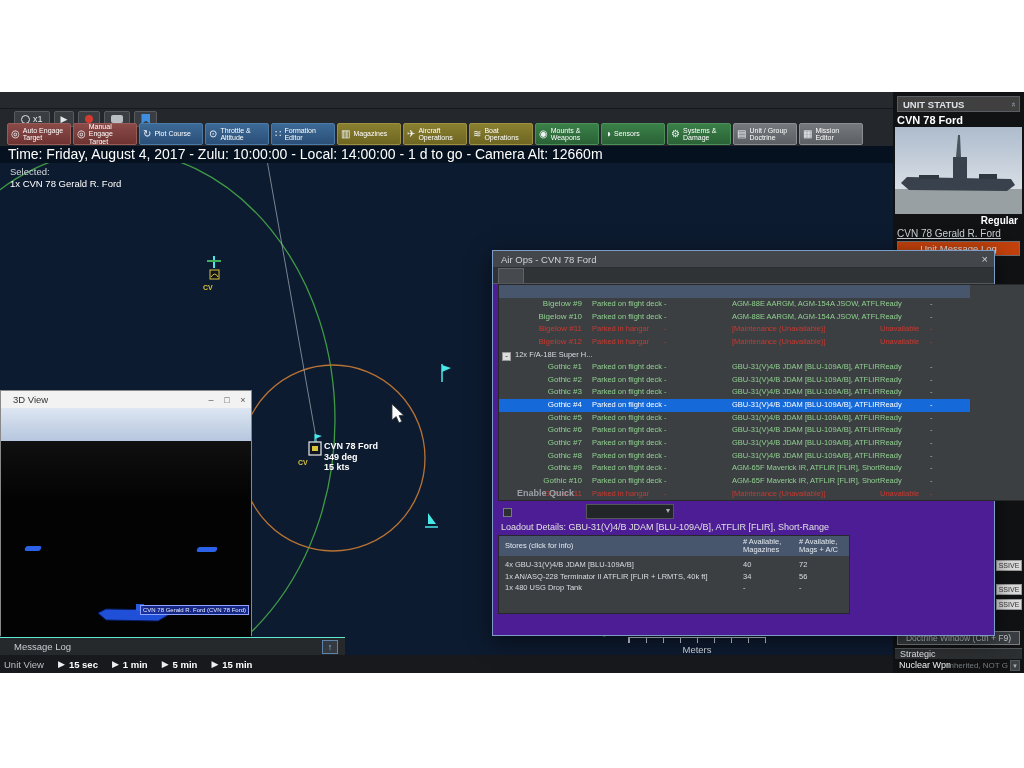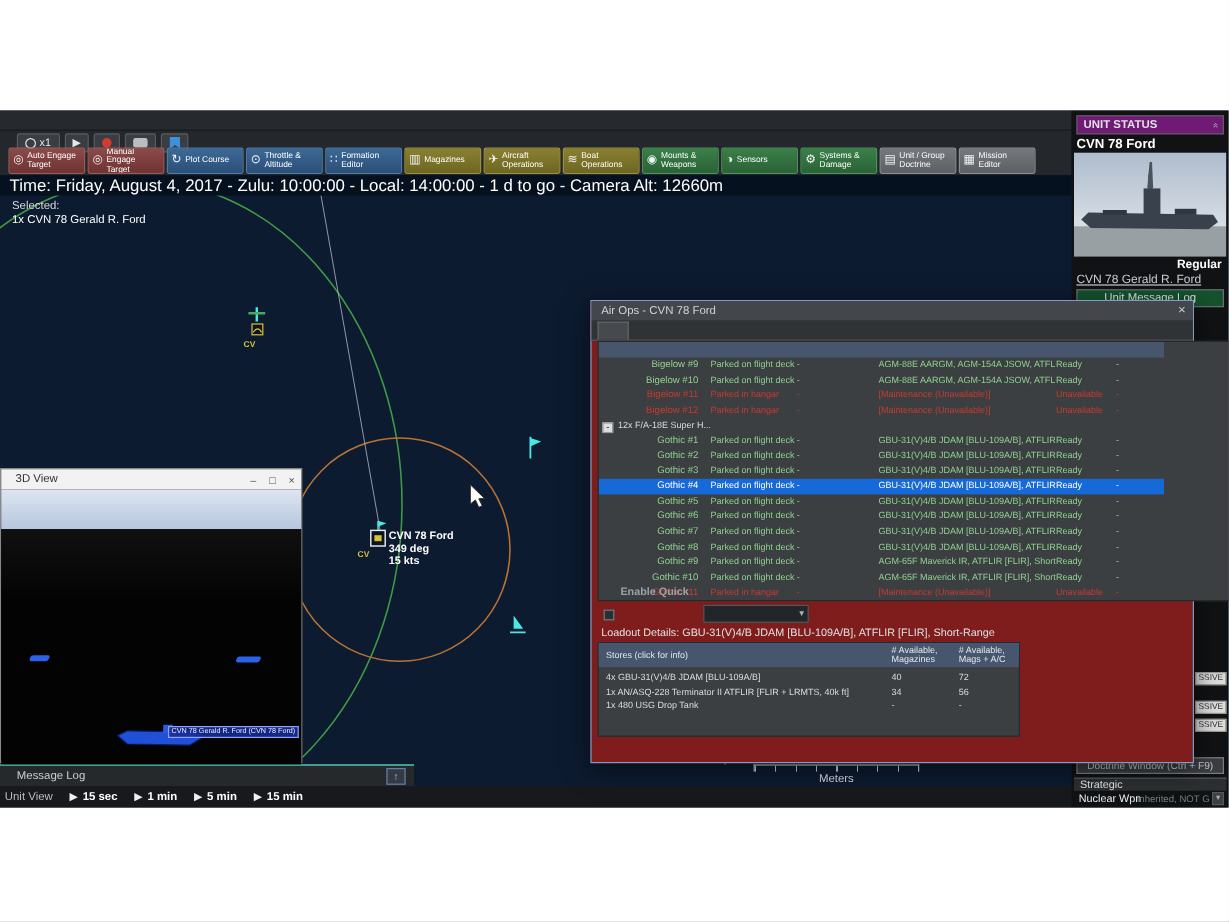--- a/index.html
+++ b/index.html
@@ -55,28 +55,28 @@
   .msglog-title { position:absolute; left:14px; top:3px; font-size:9.5px; color:#c9ced3; }
   .msglog-btn { position:absolute; left:322px; top:2px; width:16px; height:14px; background:#343a40; border:1px solid #5d83ab; color:#8fc1ef; font-size:9px; font-weight:bold; text-align:center; line-height:12px; }
   .replaybar { position:absolute; left:0; top:563px; width:893px; height:18px; background:#17191c; display:flex; align-items:center; }
   .replay-label { font-size:9.5px; color:#b9bec4; margin-left:4px; }
   .speed { display:inline-flex; align-items:center; gap:4px; margin-left:14px; }
   .speed .tri { color:#f0f0f0; font-size:9px; }
   .speed .sp-label { font-size:9.5px; font-weight:bold; color:#fff; }
 
   
   .sidebar { position:absolute; left:893px; top:0; width:131px; height:581px; background:#101213; z-index:2; }
-  .sb-header { position:absolute; left:4px; top:4px; width:123px; height:16px; background:#701a75; border:1px solid #5a5e62; display:flex; align-items:center; }
+  .sb-header { position:absolute; left:4px; top:4px; width:123px; height:16px; background:#404040; border:1px solid #5a5e62; display:flex; align-items:center; }
   .sb-header span.t { font-size:9.5px; font-weight:bold; color:#dde1e5; margin-left:5px; flex:1; }
   .sb-chevron { font-size:8px; color:#aab0b5; transform:rotate(90deg); margin-right:4px; }
   .sb-name { position:absolute; left:4px; top:22px; font-size:11px; font-weight:bold; color:#fff; }
   .sb-photo { position:absolute; left:2px; top:35px; width:127px; height:87px; }
   .sb-prof { position:absolute; right:6px; top:123px; font-size:10px; font-weight:bold; color:#fff; }
   .sb-link { position:absolute; left:4px; top:136px; font-size:10px; color:#c9ced4; text-decoration:underline; }
-  .sb-msgbtn { position:absolute; left:4px; top:149px; width:123px; height:15px; background:#14532d; border:1px solid #6a6e72; color:#dde1e5; font-size:9.5px; text-align:center; line-height:13px; }
+  .sb-msgbtn { position:absolute; left:4px; top:149px; width:123px; height:15px; background:#c2410c; border:1px solid #6a6e72; color:#dde1e5; font-size:9.5px; text-align:center; line-height:13px; }
   .sb-side { position:absolute; left:4px; top:167px; font-size:9.5px; color:#c9ced3; }
   .frag-btn { position:absolute; background:#3a3e42; border:1px solid #6a6e72; color:#d5d9dd; font-size:8px; line-height:11px; overflow:hidden; white-space:nowrap; padding-left:2px; }
   .frag-txt { position:absolute; color:#d5d9dd; font-size:8px; white-space:nowrap; overflow:hidden; }
   .frag-bar-green { position:absolute; background:#2f9e3f; }
   .frag-bar-gray { position:absolute; background:#8a8f93; }
   .frag-red { border-color:#b04238 !important; }
   .frag-light { position:absolute; background:#dcdcdc; border:1px solid #9a9a9a; color:#333; font-size:7px; line-height:9px; overflow:hidden; white-space:nowrap; text-align:center; }
   .sb-docbtn { position:absolute; left:4px; top:539px; width:123px; height:14px; background:#3a3e42; border:1px solid #7a7e82; color:#c5cacf; font-size:8.5px; text-align:center; line-height:12px; overflow:hidden; white-space:nowrap; }
   .sb-strategic { position:absolute; left:2px; top:556px; width:127px; height:11px; background:#2c2f31; border-top:1px solid #55585b; font-size:9px; color:#dde1e5; padding-left:5px; line-height:11px; }
   .sb-nuclear { position:absolute; left:2px; top:567px; width:127px; height:14px; }
@@ -88,21 +88,21 @@
   .v3d { position:absolute; left:0; top:298px; width:252px; height:246px; background:#000; border:1px solid #888; z-index:3; }
   .v3d-title { position:absolute; left:0; top:0; width:100%; height:17px; background:#f2f2f2; display:flex; align-items:center; }
   .v3d-title .t { font-size:9.5px; color:#333; margin-left:12px; flex:1; }
   .v3d-ctl { width:16px; text-align:center; font-size:9px; color:#555; }
   .v3d-sky { position:absolute; left:0; top:17px; width:100%; height:33px; background:linear-gradient(#dde6f2,#b6c6de); }
   .v3d-sea { position:absolute; left:0; top:50px; width:100%; height:196px; background:linear-gradient(#101010,#030303 30%); }
   .v3d-ship-far { position:absolute; height:5px; background:#2b62e8; border-radius:2px; transform:skewX(-20deg); }
   .v3d-label { position:absolute; left:139px; top:214px; height:10px; background:rgba(24,44,150,0.88); border:1px solid #8fa2ff; color:#e8ecff; font-size:6px; line-height:8px; padding:0 2px; white-space:nowrap; z-index:2; }
 
   
-  .dlg { position:absolute; left:492px; top:158px; width:503px; height:386px; background:#7f1d1d; border:1px solid #7a9cc6; box-shadow:0 5px 20px rgba(0,0,0,0.55); z-index:5; }
+  .dlg { position:absolute; left:492px; top:158px; width:503px; height:386px; background:#4c1d95; border:1px solid #7a9cc6; box-shadow:0 5px 20px rgba(0,0,0,0.55); z-index:5; }
   .dlg-title { position:absolute; left:0; top:0; width:100%; height:17px; background:#43474b; border-bottom:1px solid #2c2f31; }
   .dlg-title .t { position:absolute; left:8px; top:3px; font-size:9.5px; color:#d0d4d8; }
   .dlg-close { position:absolute; right:6px; top:2px; font-size:11px; color:#cbd0d4; }
   .dlg-tabs { position:absolute; left:0; top:17px; width:100%; height:16px; background:#303335; border-bottom:1px solid #55585b; display:flex; padding-left:5px; }
   .dlg-tab { font-size:9px; color:#9aa0a5; padding:2px 12px 0 12px; }
   .dlg-tab.active { background:#46494d; color:#fff; border:1px solid #606468; border-bottom:none; }
   .ac-table { position:absolute; left:5px; top:33px; width:563px; height:217px; background:#3c3f42; border:1px solid #26282a; }
   .ac-header { position:absolute; left:0; top:0; width:471px; height:13px; background:#47566c; display:grid; grid-template-columns:93px 72px 68px 148px 50px 1fr; }
   .ac-header span { font-size:8px; color:#e3e8ee; line-height:13px; overflow:visible; white-space:nowrap; }
   .ac-header span:first-child { padding-left:8px; }

